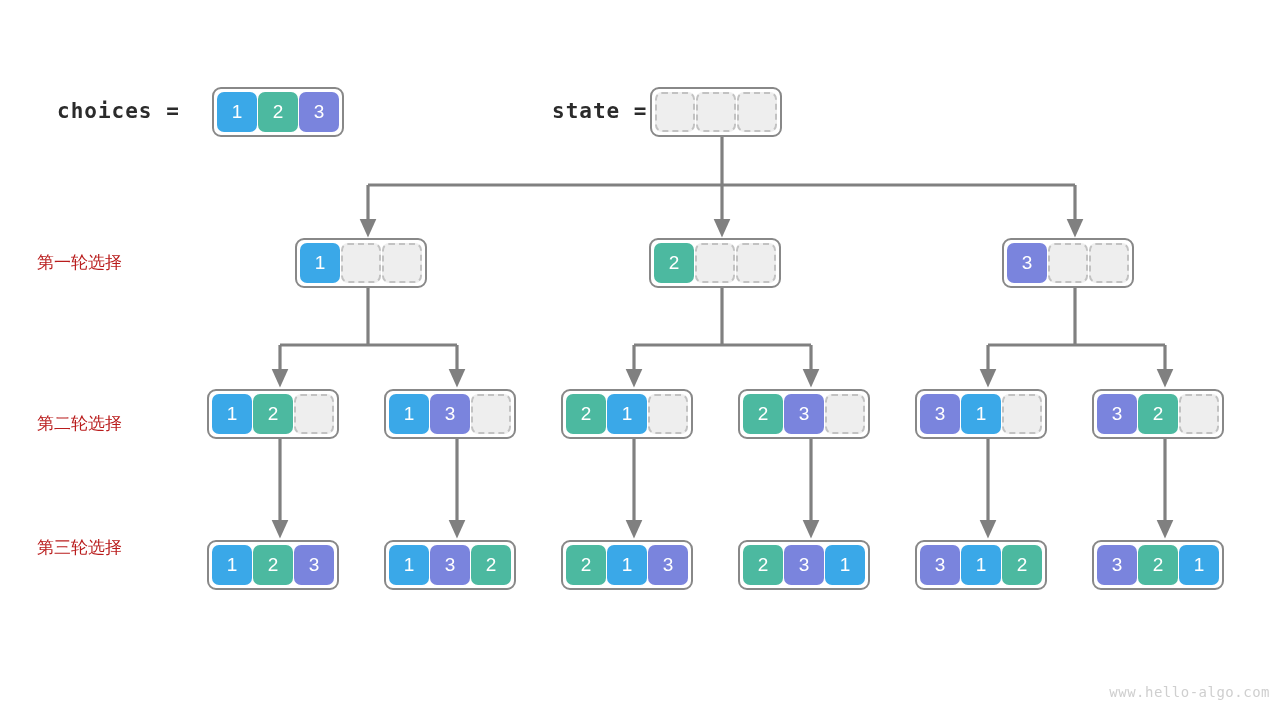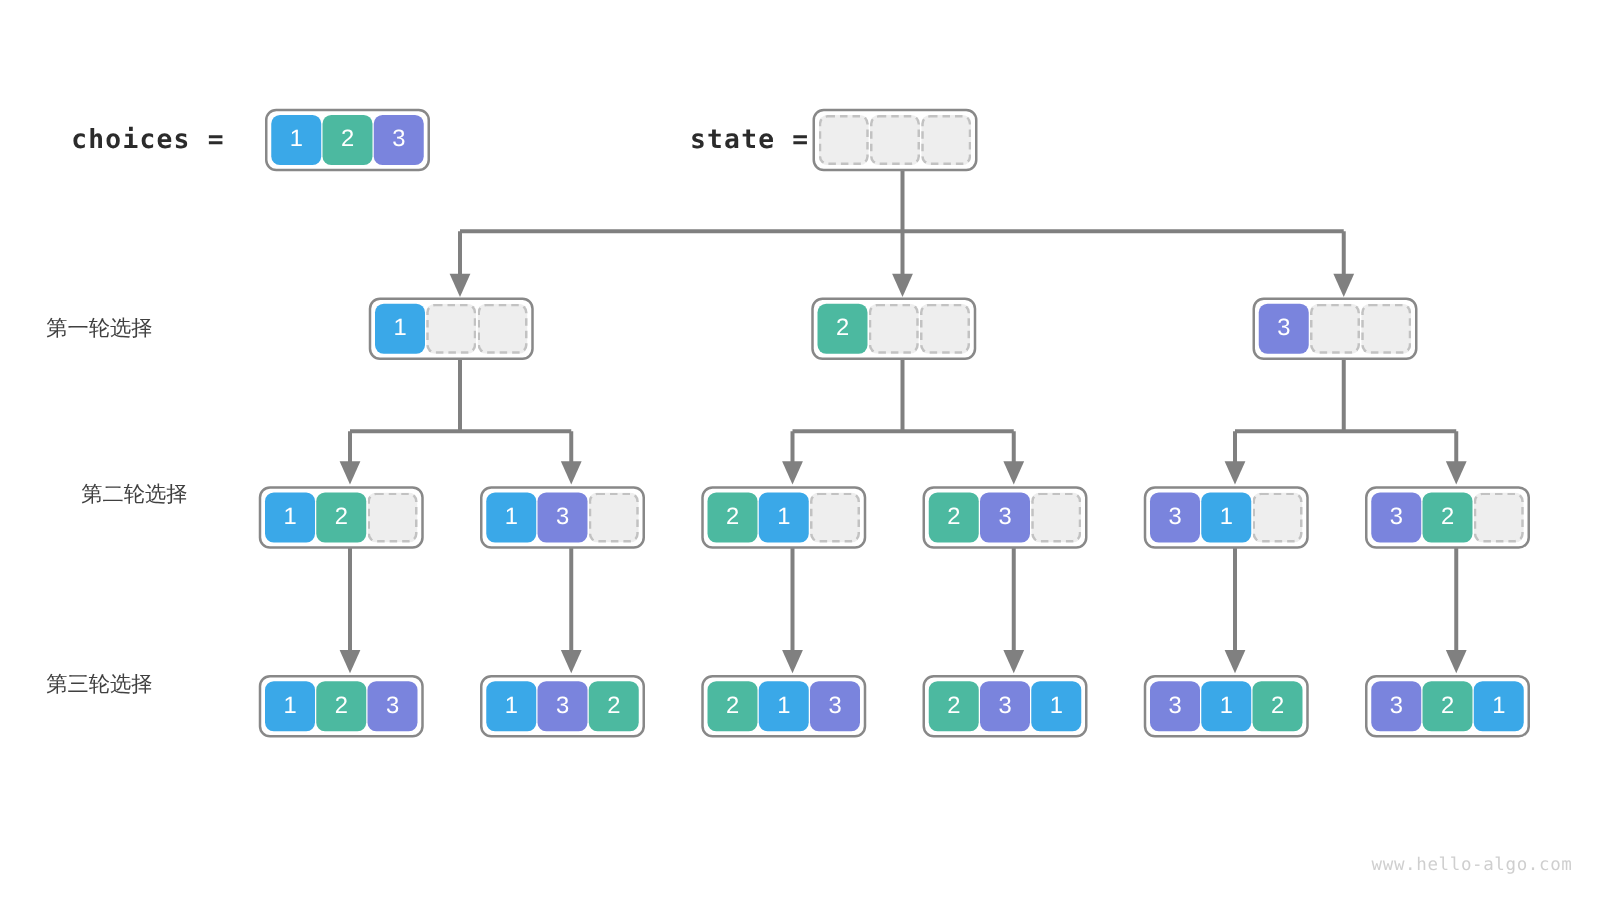--- a/index.html
+++ b/index.html
@@ -33,21 +33,21 @@
     color: #2b2b2b;
     letter-spacing: 1px;
     white-space: nowrap;
   }
 
   
   .row-label {
     position: absolute;
     font-family: "Liberation Sans", "DejaVu Sans", sans-serif;
     font-size: 17px;
-    color: #404040;
+    color: #b91c1c;
     white-space: nowrap;
   }
 
   
   .array {
     position: absolute;
     display: inline-flex;
     flex-direction: row;
     align-items: center;
     box-sizing: border-box;
@@ -74,21 +74,21 @@
     border: 2px dashed #c2c2c2;
     color: transparent;
   }
   .cell.v1 { background: #3aa8e8; }
   .cell.v2 { background: #4cb9a0; }
   .cell.v3 { background: #7a84dd; }
 
   
   .watermark {
     position: absolute;
-    right: 22px;
+    right: 10px;
     bottom: 20px;
     font-family: "DejaVu Sans Mono", "Liberation Mono", monospace;
     font-size: 14px;
     color: #cfcfcf;
     letter-spacing: 0.5px;
   }
 </style>
 </head>
 <body>
 
@@ -140,21 +140,21 @@
     </div>
 
   <div class="var-label" style="left:552px; top:99px;">state =</div>
   <div class="array" style="left:650px; top:87px;">
       <div class="cell empty"></div>
       <div class="cell empty"></div>
       <div class="cell empty"></div>
     </div>
 
   <div class="row-label" style="left:37px; top:251px;">第一轮选择</div>
-  <div class="row-label" style="left:37px; top:384px;margin-left:28px;">第二轮选择</div>
+  <div class="row-label" style="left:37px; top:412px;">第二轮选择</div>
   <div class="row-label" style="left:37px; top:536px;">第三轮选择</div>
 
   <div class="array" style="left:295px; top:238px;">
       <div class="cell v1">1</div>
       <div class="cell empty"></div>
       <div class="cell empty"></div>
     </div>
   <div class="array" style="left:649px; top:238px;">
       <div class="cell v2">2</div>
       <div class="cell empty"></div>

